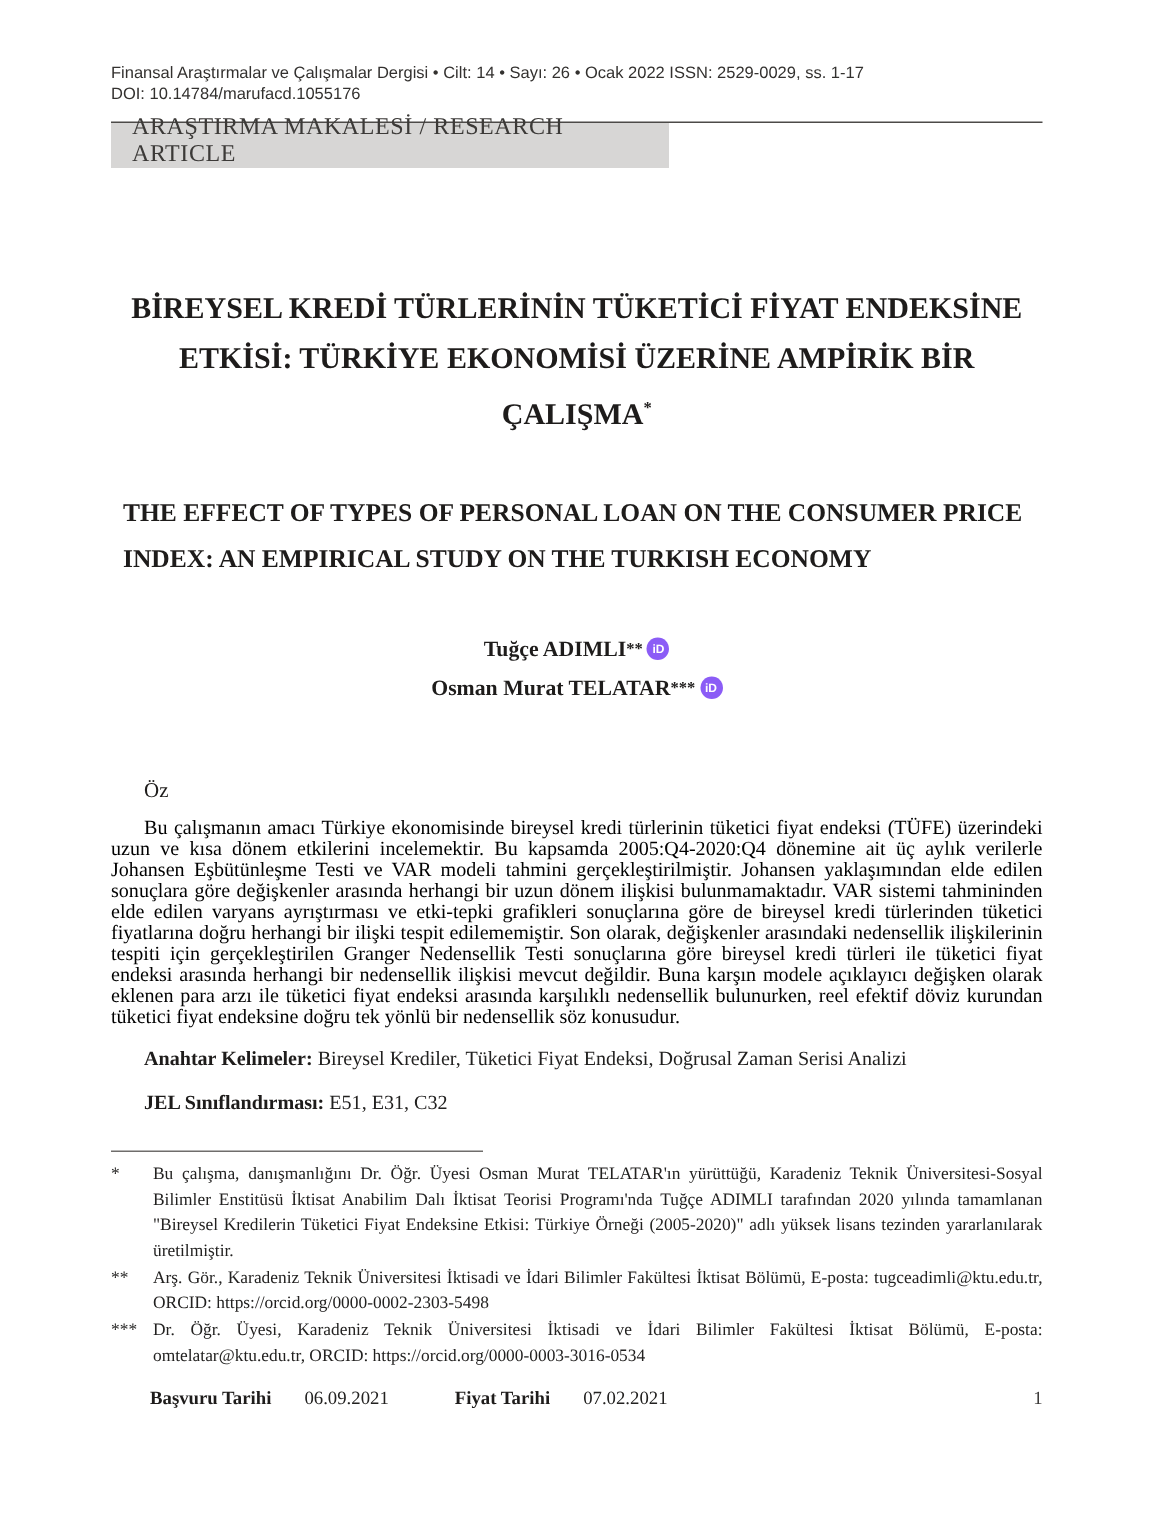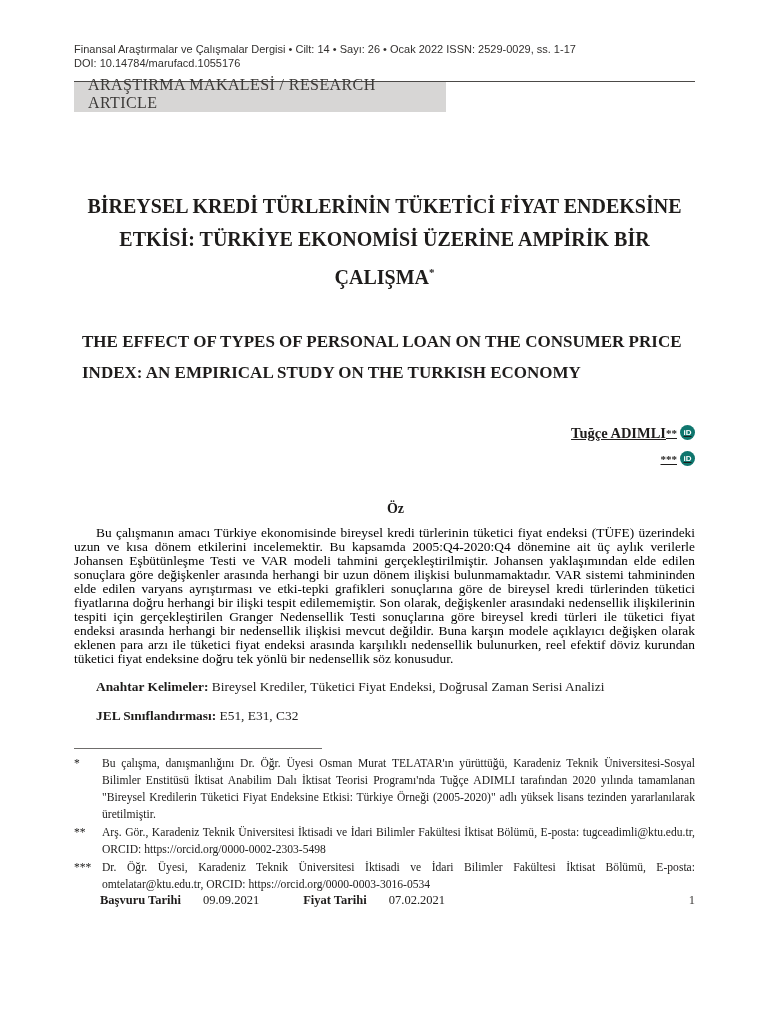--- a/index.html
+++ b/index.html
@@ -51,36 +51,36 @@
     max-width: 605px;
     text-align: left;
     font-size: 17px; font-weight: bold; line-height: 31px;
     color: #1e1c1b;
   }
   
   .authors { margin-top: 32px; text-align: right; }
   .author-line {
     font-size: 14.5px; font-weight: bold; line-height: 26px;
     color: #1e1c1b;
-    display: flex; justify-content: flex-end; align-items: center; text-decoration: underline;
+    display: flex; justify-content: center; align-items: center;
   }
   .orcid-badge {
     width: 15px; height: 15px; border-radius: 50%;
-    background: #0f766e;
+    background: #8b5cf6;
     color: #ffffff;
     font-family: "Liberation Sans", sans-serif;
     font-size: 8px; font-weight: bold;
     display: inline-flex; align-items: center; justify-content: center;
     margin-left: 3px;
     cursor: pointer;
   }
   
   .abstract-heading {
-    margin-top: 29px; padding-left: 22px;
-    font-size: 14px; font-weight: bold; color: #1e1c1b; text-align: center;
+    margin-top: 48px; padding-left: 22px;
+    font-size: 14px; font-weight: normal; color: #1e1c1b;
   }
   .abstract-text {
     margin-top: 9px;
     font-size: 13.4px; line-height: 14px;
     text-align: justify; text-indent: 22px;
     color: #000000;
   }
   .meta-line {
     margin-top: 13px; padding-left: 22px;
     font-size: 13.4px; color: #222120;
@@ -97,20 +97,21 @@
     flex: 0 0 28px;
     font-size: 11.6px; line-height: 17px; color: #222120;
   }
   .footnote-text {
     flex: 1;
     font-size: 11.6px; line-height: 17px;
     text-align: justify; color: #222120;
   }
   
   .footer {
+    margin-top: 13px;
     display: flex; align-items: flex-end;
     font-size: 12.5px; color: #222120;
   }
   .footer .indent { width: 26px; }
   .footer-label { font-weight: bold; color: #1e1c1b; }
   .footer-date { margin-left: 22px; }
   .footer-gap { width: 44px; }
   .page-number { margin-left: auto; color: #3b3938; }
 </style>
 </head>
@@ -130,20 +131,21 @@
 
   <div class="authors">
     <div class="author-line">
       <span>Tuğçe ADIMLI</span>
         <sup>**</sup>
       <span class="orcid-badge">
           <span>iD</span>
         </span>
     </div>
     <div class="author-line">
+      <span>Osman Murat TELATAR</span>
         <sup>***</sup>
       <span class="orcid-badge">
           <span>iD</span>
         </span>
     </div>
   </div>
 
   <div class="abstract-heading">Öz</div>
   <p class="abstract-text">Bu çalışmanın amacı Türkiye ekonomisinde bireysel kredi türlerinin tüketici fiyat endeksi (TÜFE) üzerindeki uzun ve kısa dönem etkilerini incelemektir. Bu kapsamda 2005:Q4-2020:Q4 dönemine ait üç aylık verilerle Johansen Eşbütünleşme Testi ve VAR modeli tahmini gerçekleştirilmiştir. Johansen yaklaşımından elde edilen sonuçlara göre değişkenler arasında herhangi bir uzun dönem ilişkisi bulunmamaktadır. VAR sistemi tahmininden elde edilen varyans ayrıştırması ve etki-tepki grafikleri sonuçlarına göre de bireysel kredi türlerinden tüketici fiyatlarına doğru herhangi bir ilişki tespit edilememiştir. Son olarak, değişkenler arasındaki nedensellik ilişkilerinin tespiti için gerçekleştirilen Granger Nedensellik Testi sonuçlarına göre bireysel kredi türleri ile tüketici fiyat endeksi arasında herhangi bir nedensellik ilişkisi mevcut değildir. Buna karşın modele açıklayıcı değişken olarak eklenen para arzı ile tüketici fiyat endeksi arasında karşılıklı nedensellik bulunurken, reel efektif döviz kurundan tüketici fiyat endeksine doğru tek yönlü bir nedensellik söz konusudur.</p>
 
@@ -162,20 +164,20 @@
     </div>
     <div class="footnote-row">
       <span class="footnote-marker">***</span>
       <span class="footnote-text">Dr. Öğr. Üyesi, Karadeniz Teknik Üniversitesi İktisadi ve İdari Bilimler Fakültesi İktisat Bölümü, E-posta: omtelatar@ktu.edu.tr, ORCID: https://orcid.org/0000-0003-3016-0534</span>
     </div>
   </div>
 
   <div class="footer">
     <span class="indent"></span>
     <span class="footer-label">Başvuru Tarihi</span>
-    <span class="footer-date">09.09.2021</span>
+    <span class="footer-date">06.09.2021</span>
     <span class="footer-gap"></span>
     <span class="footer-label">Fiyat Tarihi</span>
     <span class="footer-date">07.02.2021</span>
     <span class="page-number">1</span>
   </div>
 
 </div>
 
 </body></html>

